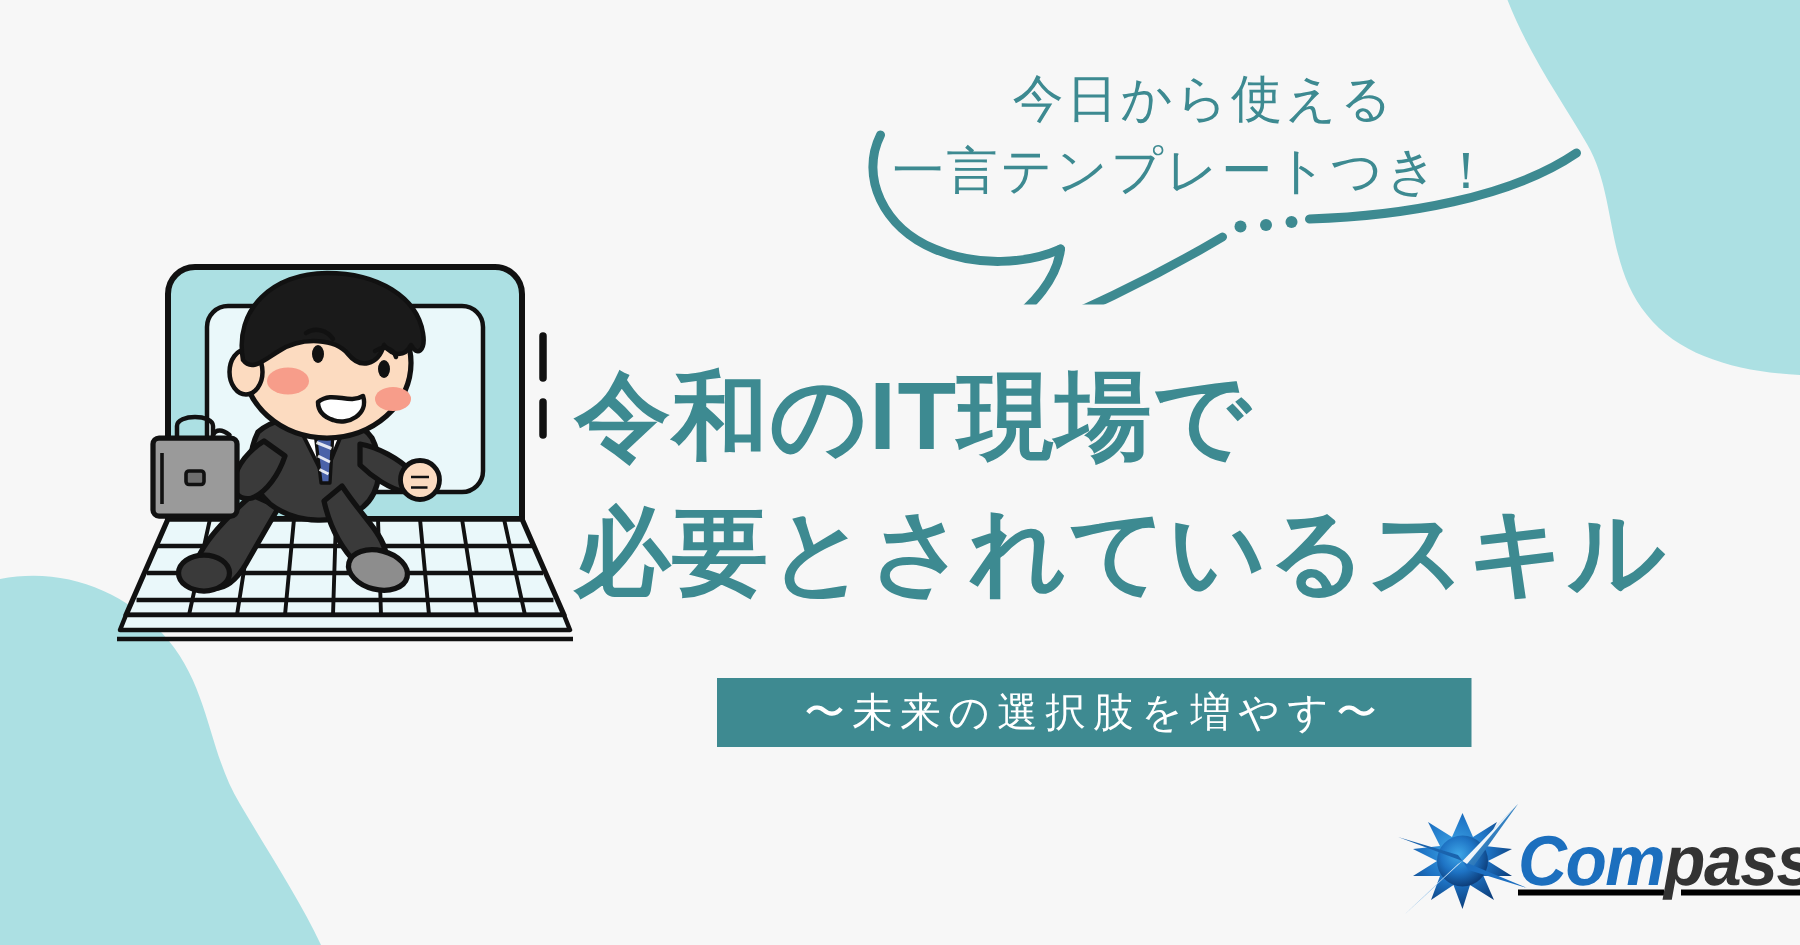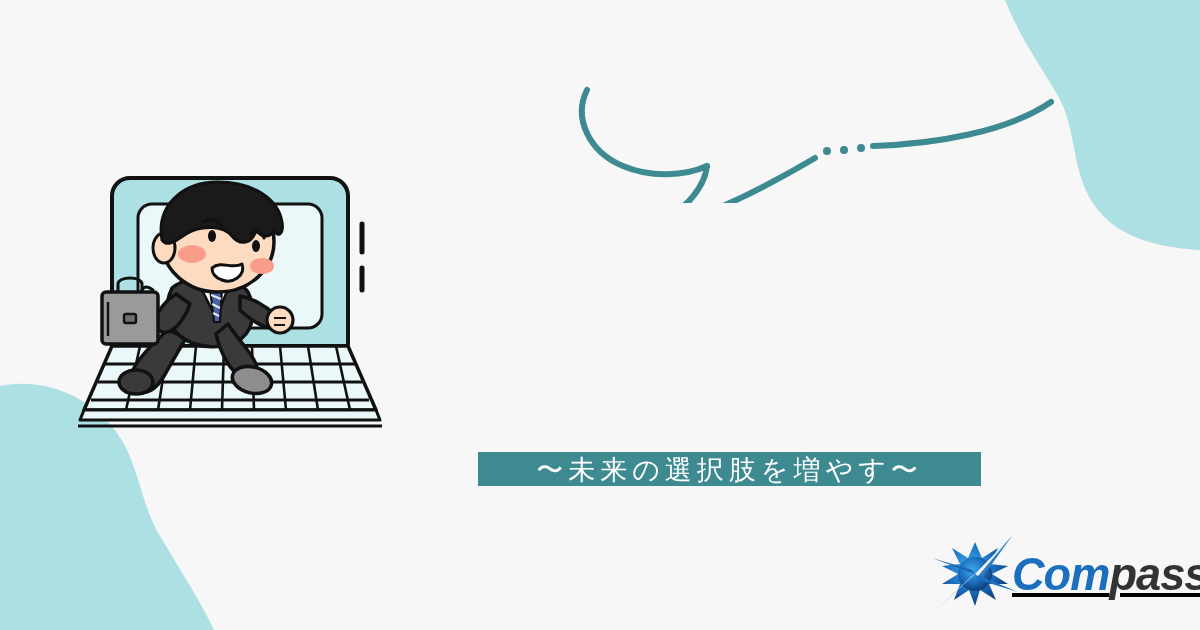--- a/index.html
+++ b/index.html
@@ -67,24 +67,24 @@
     font-size:64px;
     line-height:1.42;
     letter-spacing:1px;
     white-space:nowrap;
   }
 
   
   .subtitle-banner {
     position:absolute;
     left:478px; top:452px;
-    width:503px; height:34px;
+    width:503px; height:46px;
     background:#3e8a91;
     display:flex;
-    align-items:flex-start;
+    align-items:center;
     justify-content:center;
   }
   .subtitle-banner span {
     color:#ffffff;
     font-size:27px;
     font-weight:500;
     letter-spacing:5px;
     white-space:nowrap;
   }
 
@@ -224,22 +224,30 @@
         <path d="M 318 128 C 380 126 452 114 496 84"></path>
       </g>
 
       <g fill="#3d8a91">
         <circle cx="272" cy="133" r="4"></circle>
         <circle cx="289" cy="132" r="4"></circle>
         <circle cx="306" cy="130" r="4"></circle>
       </g>
     </svg>
 
-  </div>
-
+    <div class="bubble-text">
+      <div class="bubble-line l1">今日から使える</div>
+      <div class="bubble-line l2">一言テンプレートつき！</div>
+    </div>
+  </div>
+
+  <div class="headline">
+    <div class="headline-line">令和のIT現場で</div>
+    <div class="headline-line">必要とされているスキル</div>
+  </div>
 
   <div class="subtitle-banner">
     <span>〜未来の選択肢を増やす〜</span>
   </div>
 
   <div class="logo">
     <svg class="logo-mark" viewBox="0 0 86 74" aria-hidden="true">
       <defs>
         <radialGradient id="cg" cx="42%" cy="38%" r="62%">
           <stop offset="0%" stop-color="#3ea7e8"></stop>

